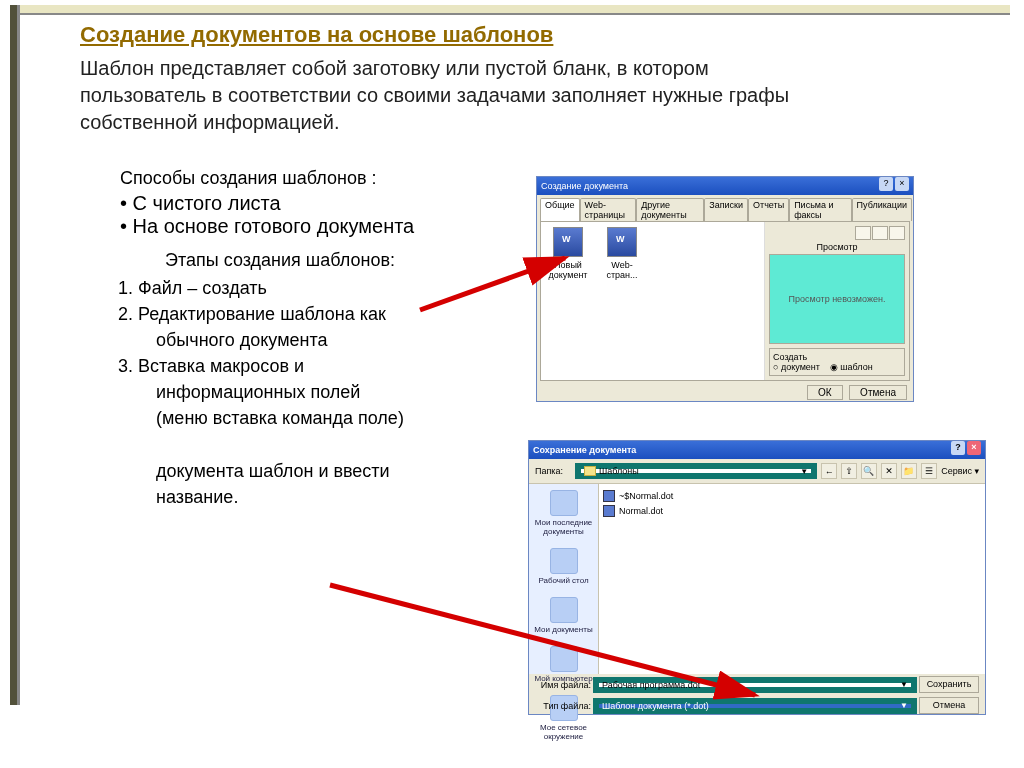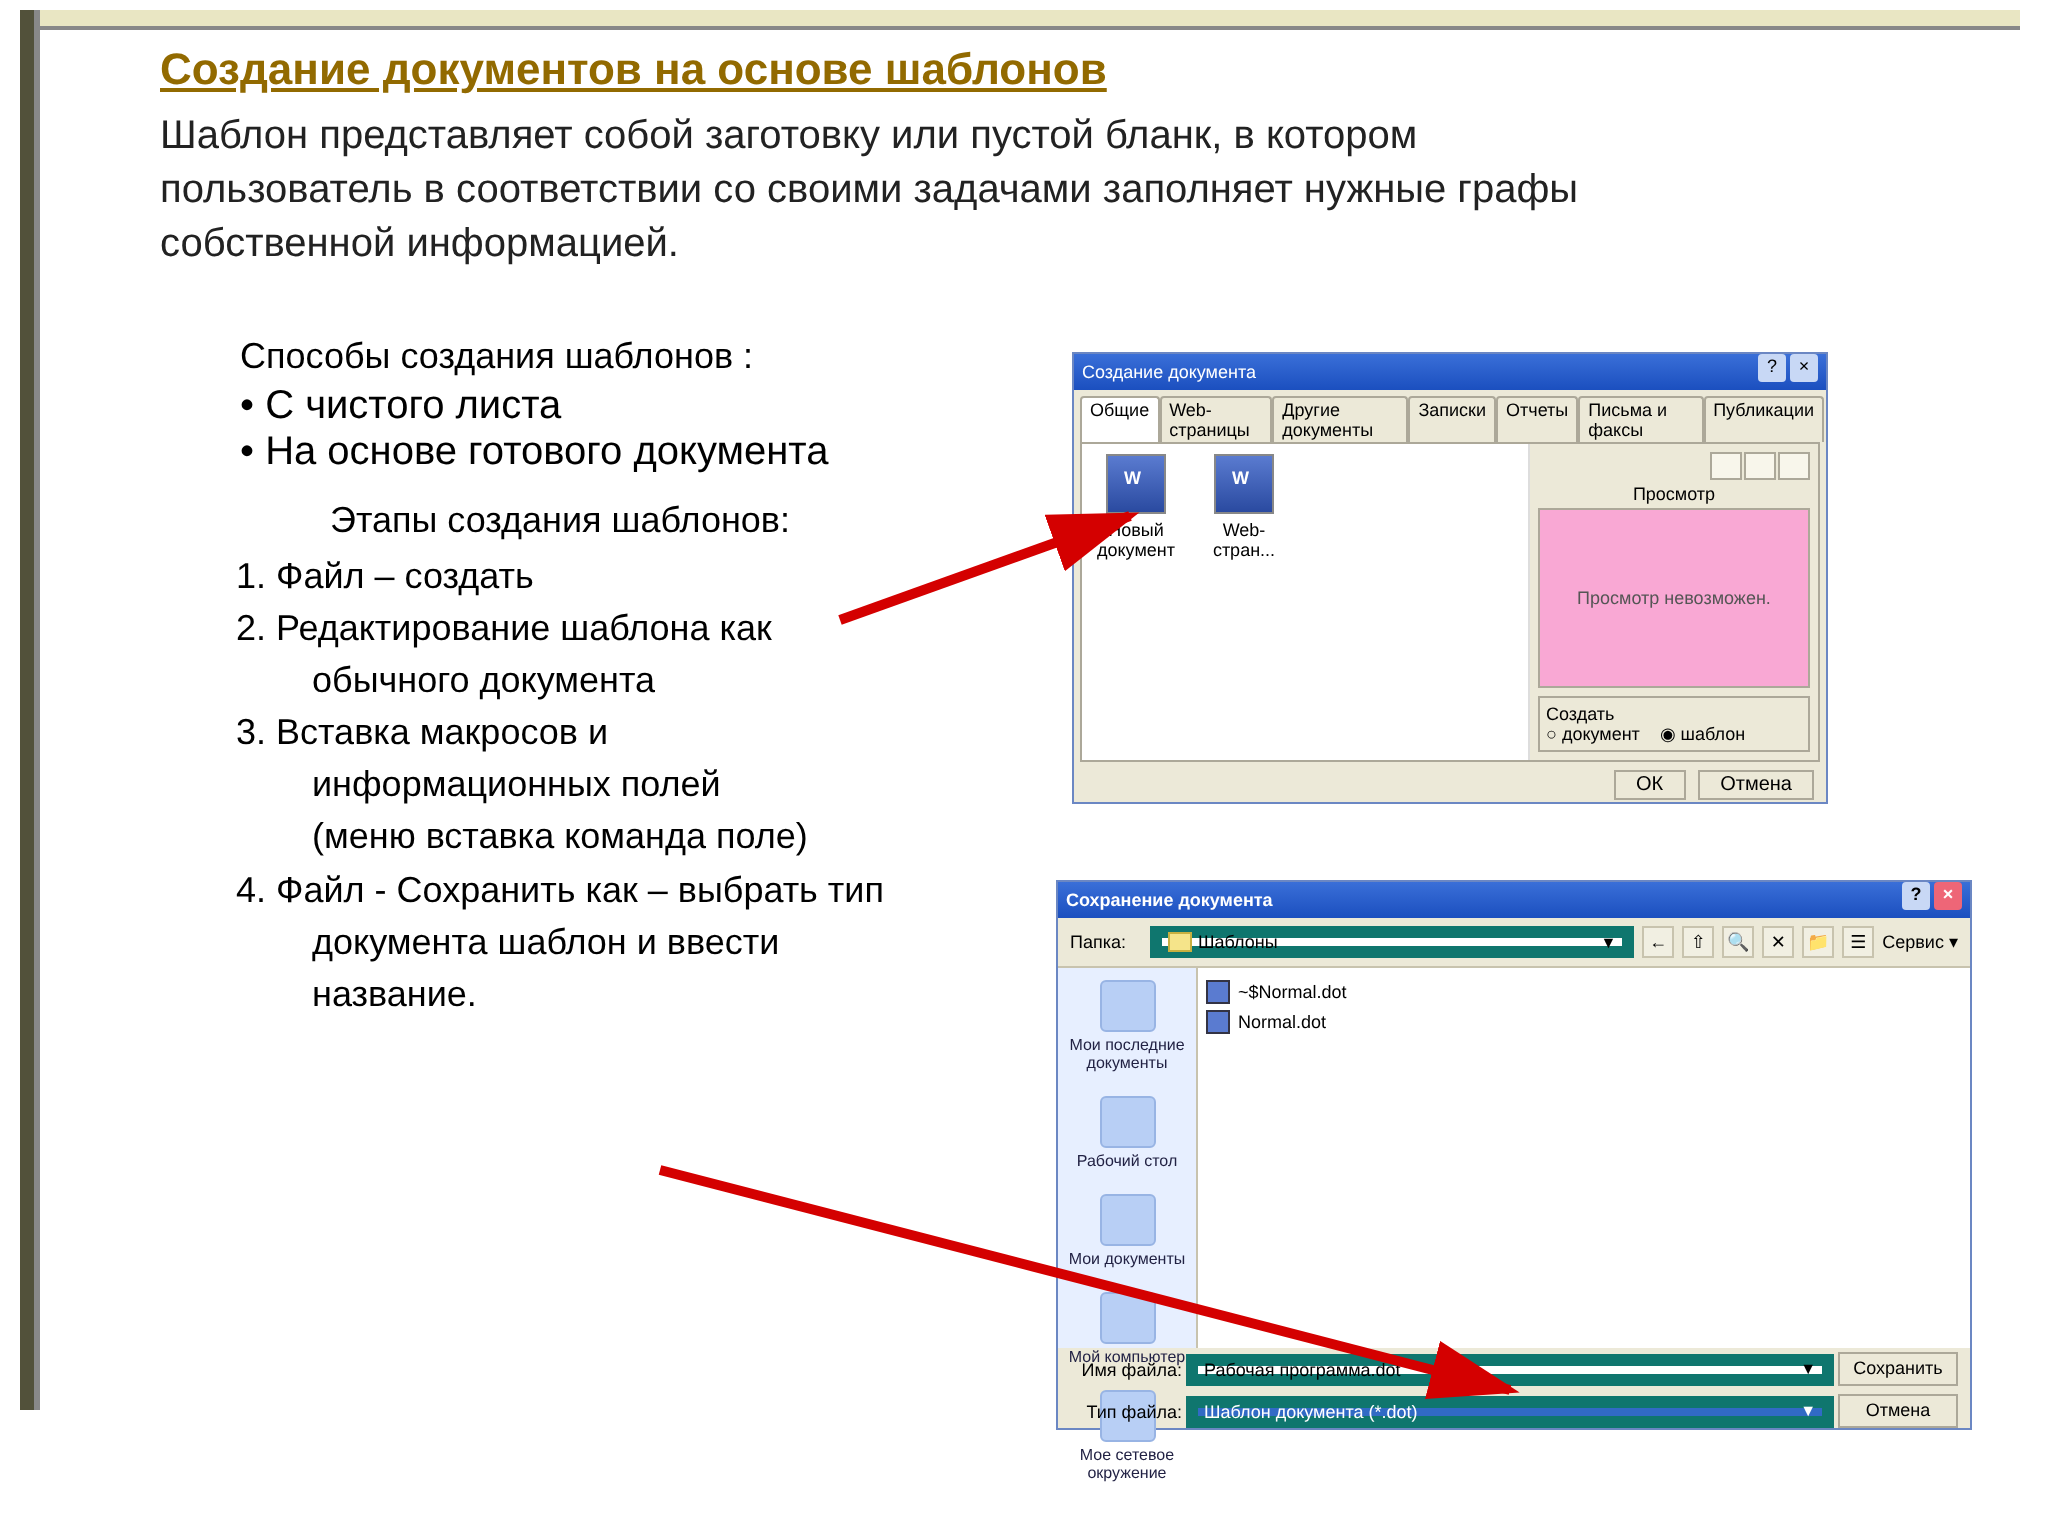--- a/index.html
+++ b/index.html
@@ -24,21 +24,21 @@
   .dlg1 .tab.active { background:#fff;}
   .dlg1 .body { display:flex; height:160px; border:1px solid #aca899; margin:0 3px; background:#fff;}
   .dlg1 .left { flex:1; padding:5px; display:flex; gap:10px; align-items:flex-start;}
   .doc-icon { width:44px; text-align:center;}
   .doc-icon .ic { width:30px; height:30px; margin:0 auto 3px; background:linear-gradient(#5a7bd0,#2a4aa0); border:1px solid #888; position:relative;}
   .doc-icon .ic::after{content:"W"; color:#fff; font-weight:bold; position:absolute; left:8px; top:6px;}
   .dlg1 .right { width:145px; border-left:1px solid #ddd; padding:4px; background:#ece9d8; display:flex; flex-direction:column;}
   .dlg1 .viewbtns { display:flex; gap:1px; justify-content:flex-end;}
   .dlg1 .viewbtns span{width:16px;height:14px;border:1px solid #aca899;background:#f8f6eb;}
   .dlg1 .prev-lbl{ text-align:center; margin:2px 0;}
-  .dlg1 .prev-box{ flex:1; border:1px solid #aca899; background:#f9a8d4; display:flex; align-items:center; justify-content:center; color:#555;}
+  .dlg1 .prev-box{ flex:1; border:1px solid #aca899; background:#5eead4; display:flex; align-items:center; justify-content:center; color:#555;}
   .dlg1 .create-grp{ border:1px solid #aca899; padding:3px; margin-top:4px; background:#ece9d8;}
   .dlg1 .radio::before{content:"○ "; }
   .dlg1 .radio.sel::before{content:"◉ ";}
   .dlg1 .foot { text-align:right; padding:4px 6px;}
   .winbtn { display:inline-block; border:1px solid #aca899; background:#ece9d8; padding:1px 10px; margin-left:4px; font-size:10px;}
   
   .dlg2 { position: absolute; left: 528px; top: 440px; width: 458px; height: 275px; border:1px solid #6b87c3; font-size:9px; background:#ece9d8;}
   .dlg2 .tb { background: linear-gradient(#3a6fd8,#1b4fbf); color:#fff; height:18px; line-height:18px; padding:0 4px; font-weight:bold; display:flex; justify-content:space-between;}
   .dlg2 .toprow { display:flex; align-items:center; gap:4px; padding:4px 6px; border-bottom:1px solid #c8c3ae;}
   .dlg2 .toprow .lbl{ width:36px;}
@@ -78,21 +78,21 @@
 </ul>
 
 <div class="steps-title">Этапы создания шаблонов:</div>
 <div class="steps">
   <span>1. Файл – создать</span><br>
   <span>2. Редактирование шаблона как</span><br>
   <span class="indent">обычного документа</span>
   <span>3. Вставка макросов и</span><br>
   <span class="indent">информационных полей</span>
   <span class="indent">(меню вставка команда поле)</span>
-  <span>4. Файл - Сохранить как – выбрать тип</span><br>
+  <br>
   <span class="indent">документа шаблон и ввести</span>
   <span class="indent">название.</span>
 </div>
 
 <div class="dlg1">
   <div class="tb">
     <span>Создание документа</span>
     <span class="ctl">
       <span class="btn">?</span>
       <span class="btn">×</span>

